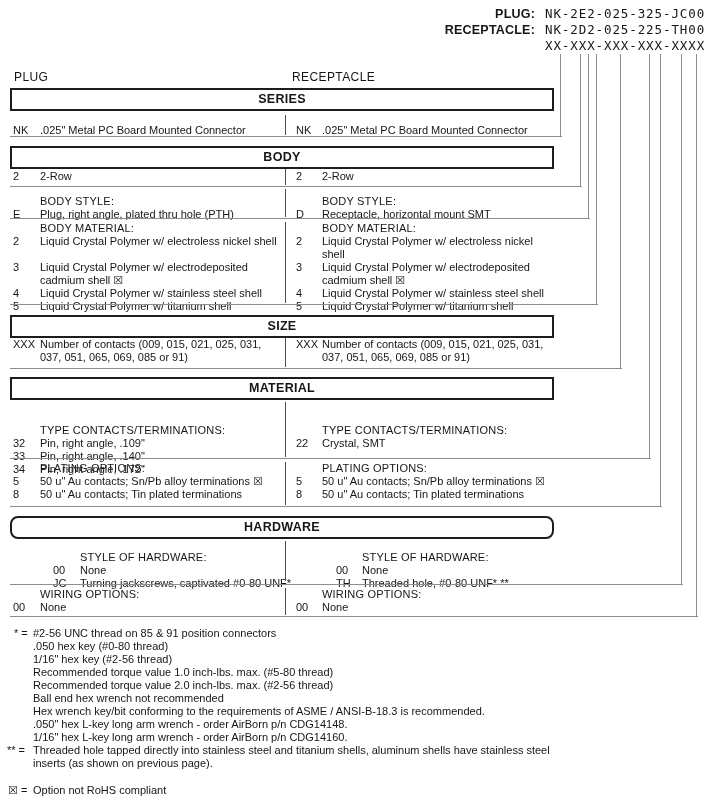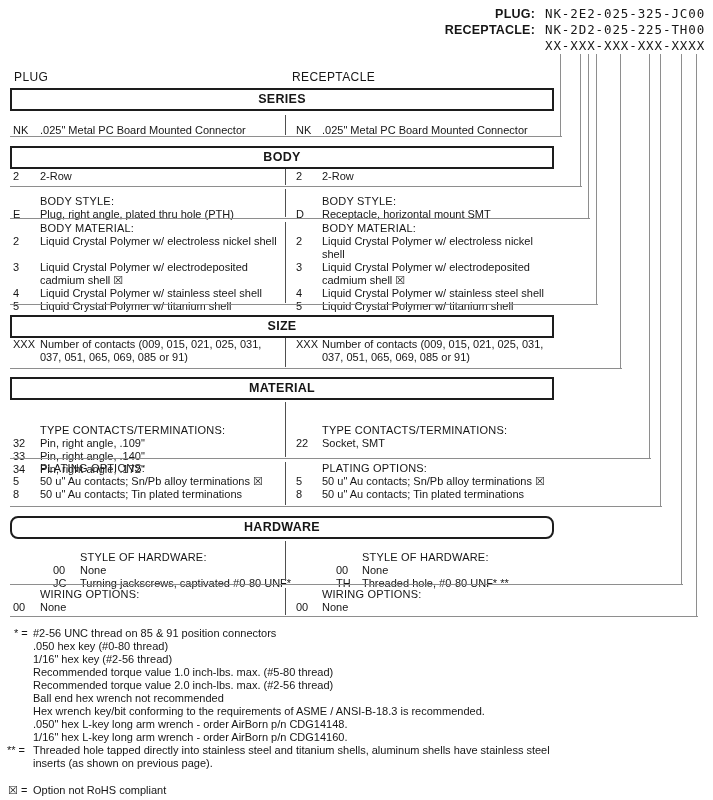--- a/index.html
+++ b/index.html
@@ -145,21 +145,21 @@
           <span class="cell lbl">TYPE CONTACTS/TERMINATIONS:</span>
           <span class="cell"></span>
           <span class="cell"></span>
           <span class="cell lbl">TYPE CONTACTS/TERMINATIONS:</span>
         </div>
         <div class="grid-row">
           <span class="cell">32</span>
           <span class="cell">Pin, right angle,  .109"</span>
           <span class="cell"></span>
           <span class="cell">22</span>
-          <span class="cell">Socket, SMT</span>
+          <span class="cell">Crystal, SMT</span>
         </div>
         <div class="grid-row">
           <span class="cell">33</span>
           <span class="cell">Pin, right angle,  .140"</span>
           <span class="cell"></span>
           <span class="cell"></span>
           <span class="cell"></span>
         </div>
         <div class="grid-row">
           <span class="cell">34</span>

